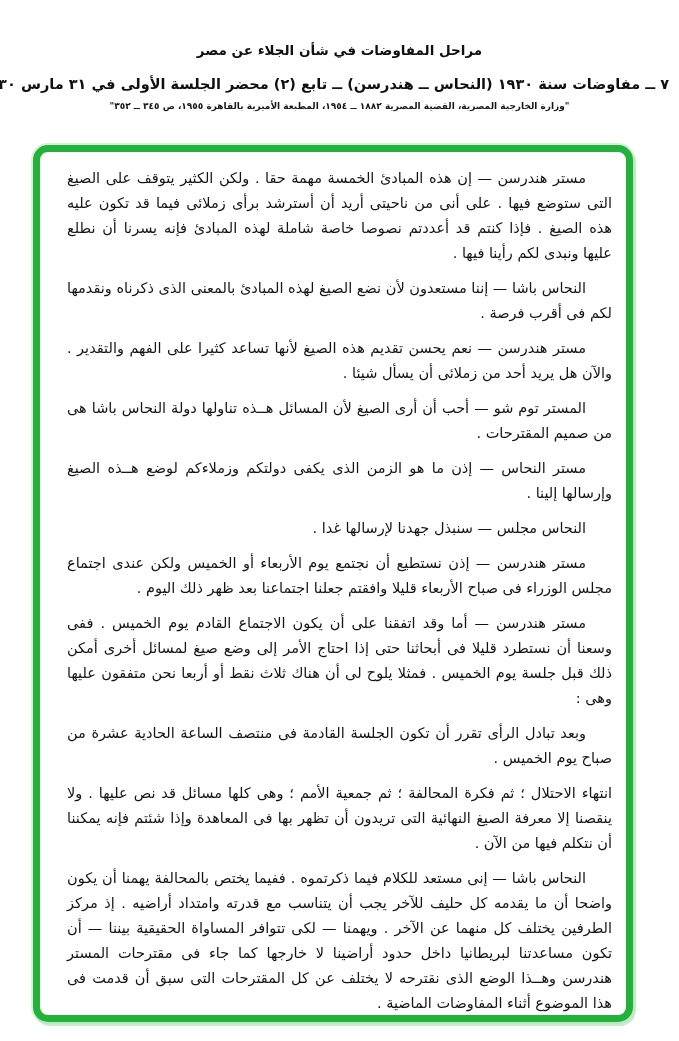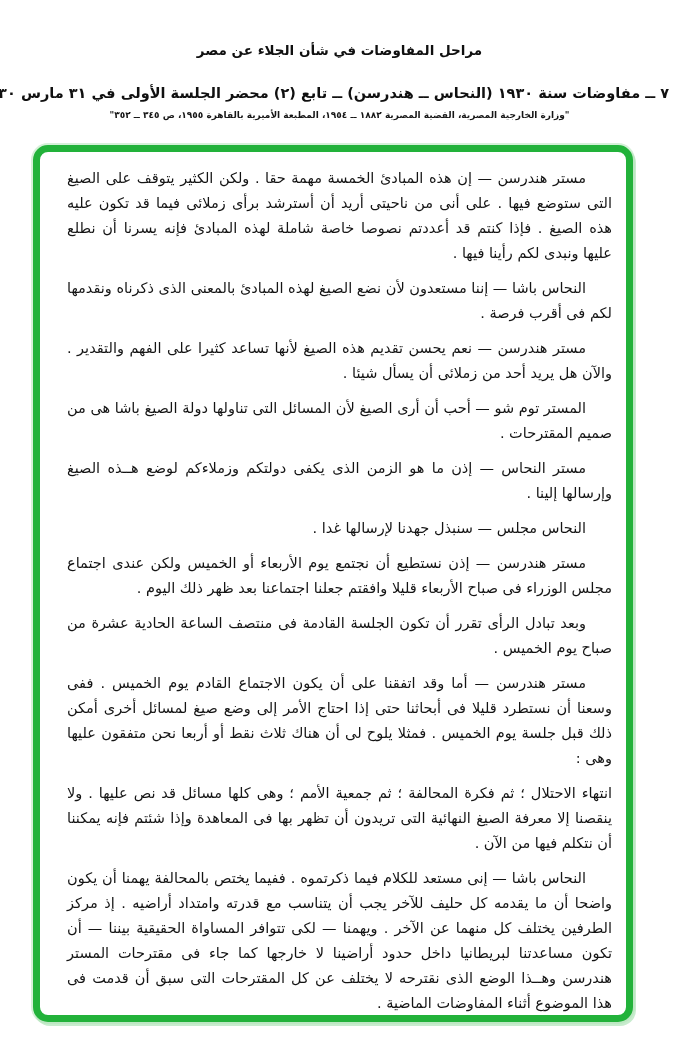--- a/index.html
+++ b/index.html
@@ -20,21 +20,21 @@
   .header {
     position: absolute;
     top: 42px;
     left: 10px;
     right: 10px;
     text-align: center;
   }
   .h-title {
     font-size: 13.5px;
     font-weight: bold;
-    margin-bottom: 27px;
+    margin-bottom: 18px;
     letter-spacing: 0.2px;
     color: #101010;
   }
   .h-sub {
     font-size: 14.5px;
     font-weight: bold;
     margin-bottom: 9px;
     white-space: nowrap;
     color: #101010;
   }
@@ -78,23 +78,23 @@
   <div class="header">
     <div class="h-title">مراحل المفاوضات في شأن الجلاء عن مصر</div>
     <div class="h-sub">٧ ــ مفاوضات سنة ١٩٣٠ (النحاس ــ هندرسن) ــ تابع (٢) محضر الجلسة الأولى في ٣١ مارس ١٩٣٠</div>
     <div class="h-src">"وزارة الخارجية المصرية، القضية المصرية ١٨٨٢ ــ ١٩٥٤، المطبعة الأميرية بالقاهرة ١٩٥٥، ص ٣٤٥ ــ ٣٥٢"</div>
   </div>
 
   <div class="frame">
     <p>مستر هندرسن — إن هذه المبادئ الخمسة مهمة حقا . ولكن الكثير يتوقف على الصيغ التى ستوضع فيها . على أنى من ناحيتى أريد أن أسترشد برأى زملائى فيما قد تكون عليه هذه الصيغ . فإذا كنتم قد أعددتم نصوصا خاصة شاملة لهذه المبادئ فإنه يسرنا أن نطلع عليها ونبدى لكم رأينا فيها .</p>
     <p>النحاس باشا — إننا مستعدون لأن نضع الصيغ لهذه المبادئ بالمعنى الذى ذكرناه ونقدمها لكم فى أقرب فرصة .</p>
     <p>مستر هندرسن — نعم يحسن تقديم هذه الصيغ لأنها تساعد كثيرا على الفهم والتقدير . والآن هل يريد أحد من زملائى أن يسأل شيئا .</p>
-    <p>المستر توم شو — أحب أن أرى الصيغ لأن المسائل التى تناولها دولة الصيغ باشا هى من صميم المقترحات .</p>
+    <p>المستر توم شو — أحب أن أرى الصيغ لأن المسائل هــذه تناولها دولة النحاس باشا هى من صميم المقترحات .</p>
     <p>مستر النحاس — إذن ما هو الزمن الذى يكفى دولتكم وزملاءكم لوضع هــذه الصيغ وإرسالها إلينا .</p>
     <p>النحاس مجلس — سنبذل جهدنا لإرسالها غدا .</p>
     <p>مستر هندرسن — إذن نستطيع أن نجتمع يوم الأربعاء أو الخميس ولكن عندى اجتماع مجلس الوزراء فى صباح الأربعاء قليلا وافقتم جعلنا اجتماعنا بعد ظهر ذلك اليوم .</p>
+    <p>مستر هندرسن — أما وقد اتفقنا على أن يكون الاجتماع القادم يوم الخميس . ففى وسعنا أن نستطرد قليلا فى أبحاثنا حتى إذا احتاج الأمر إلى وضع صيغ لمسائل أخرى أمكن ذلك قبل جلسة يوم الخميس . فمثلا يلوح لى أن هناك ثلاث نقط أو أربعا نحن متفقون عليها وهى :</p>
     <p>وبعد تبادل الرأى تقرر أن تكون الجلسة القادمة فى منتصف الساعة الحادية عشرة من صباح يوم الخميس .</p>
-    <p>مستر هندرسن — أما وقد اتفقنا على أن يكون الاجتماع القادم يوم الخميس . ففى وسعنا أن نستطرد قليلا فى أبحاثنا حتى إذا احتاج الأمر إلى وضع صيغ لمسائل أخرى أمكن ذلك قبل جلسة يوم الخميس . فمثلا يلوح لى أن هناك ثلاث نقط أو أربعا نحن متفقون عليها وهى :</p>
     <p class="flush">انتهاء الاحتلال ؛ ثم فكرة المحالفة ؛ ثم جمعية الأمم ؛ وهى كلها مسائل قد نص عليها . ولا ينقصنا إلا معرفة الصيغ النهائية التى تريدون أن تظهر بها فى المعاهدة وإذا شئتم فإنه يمكننا أن نتكلم فيها من الآن .</p>
     <p>النحاس باشا — إنى مستعد للكلام فيما ذكرتموه . ففيما يختص بالمحالفة يهمنا أن يكون واضحا أن ما يقدمه كل حليف للآخر يجب أن يتناسب مع قدرته وامتداد أراضيه . إذ مركز الطرفين يختلف كل منهما عن الآخر . ويهمنا — لكى تتوافر المساواة الحقيقية بيننا — أن تكون مساعدتنا لبريطانيا داخل حدود أراضينا لا خارجها كما جاء فى مقترحات المستر هندرسن وهــذا الوضع الذى نقترحه لا يختلف عن كل المقترحات التى سبق أن قدمت فى هذا الموضوع أثناء المفاوضات الماضية .</p>
   </div>
 
 </div>
 
 </body></html>

